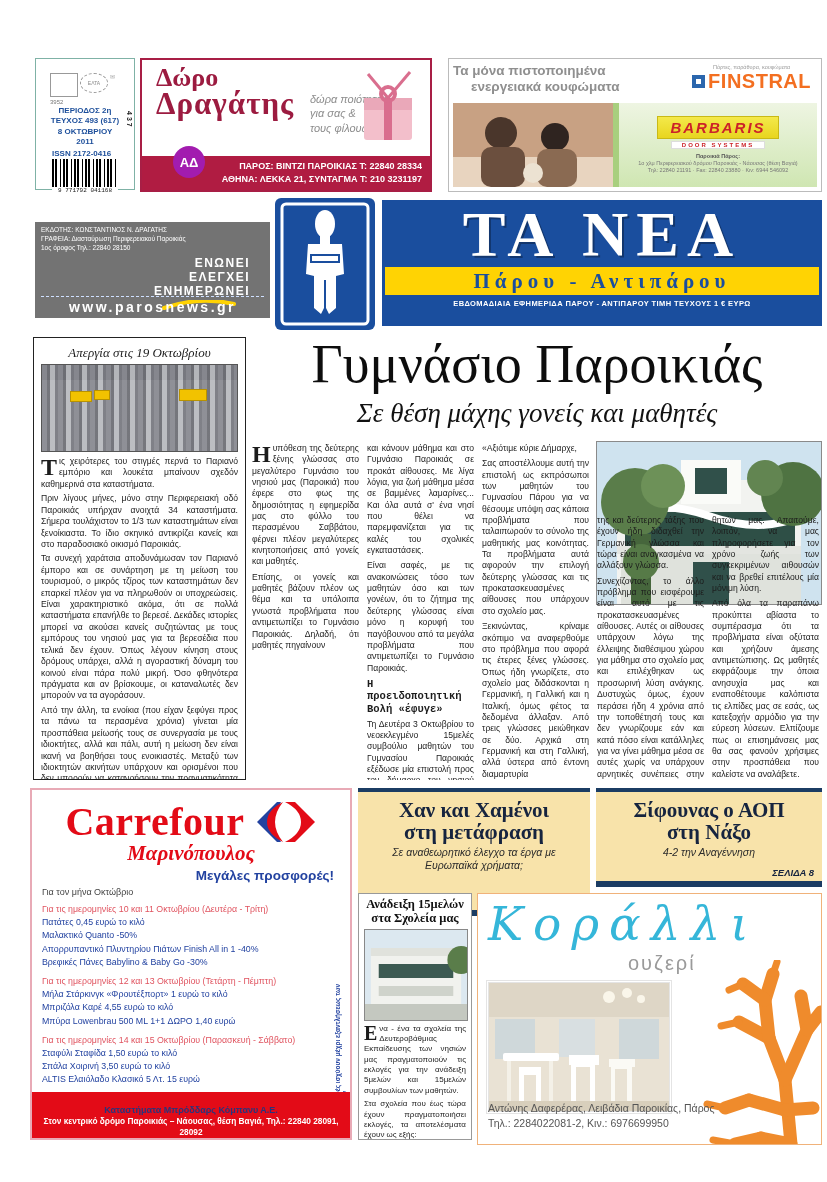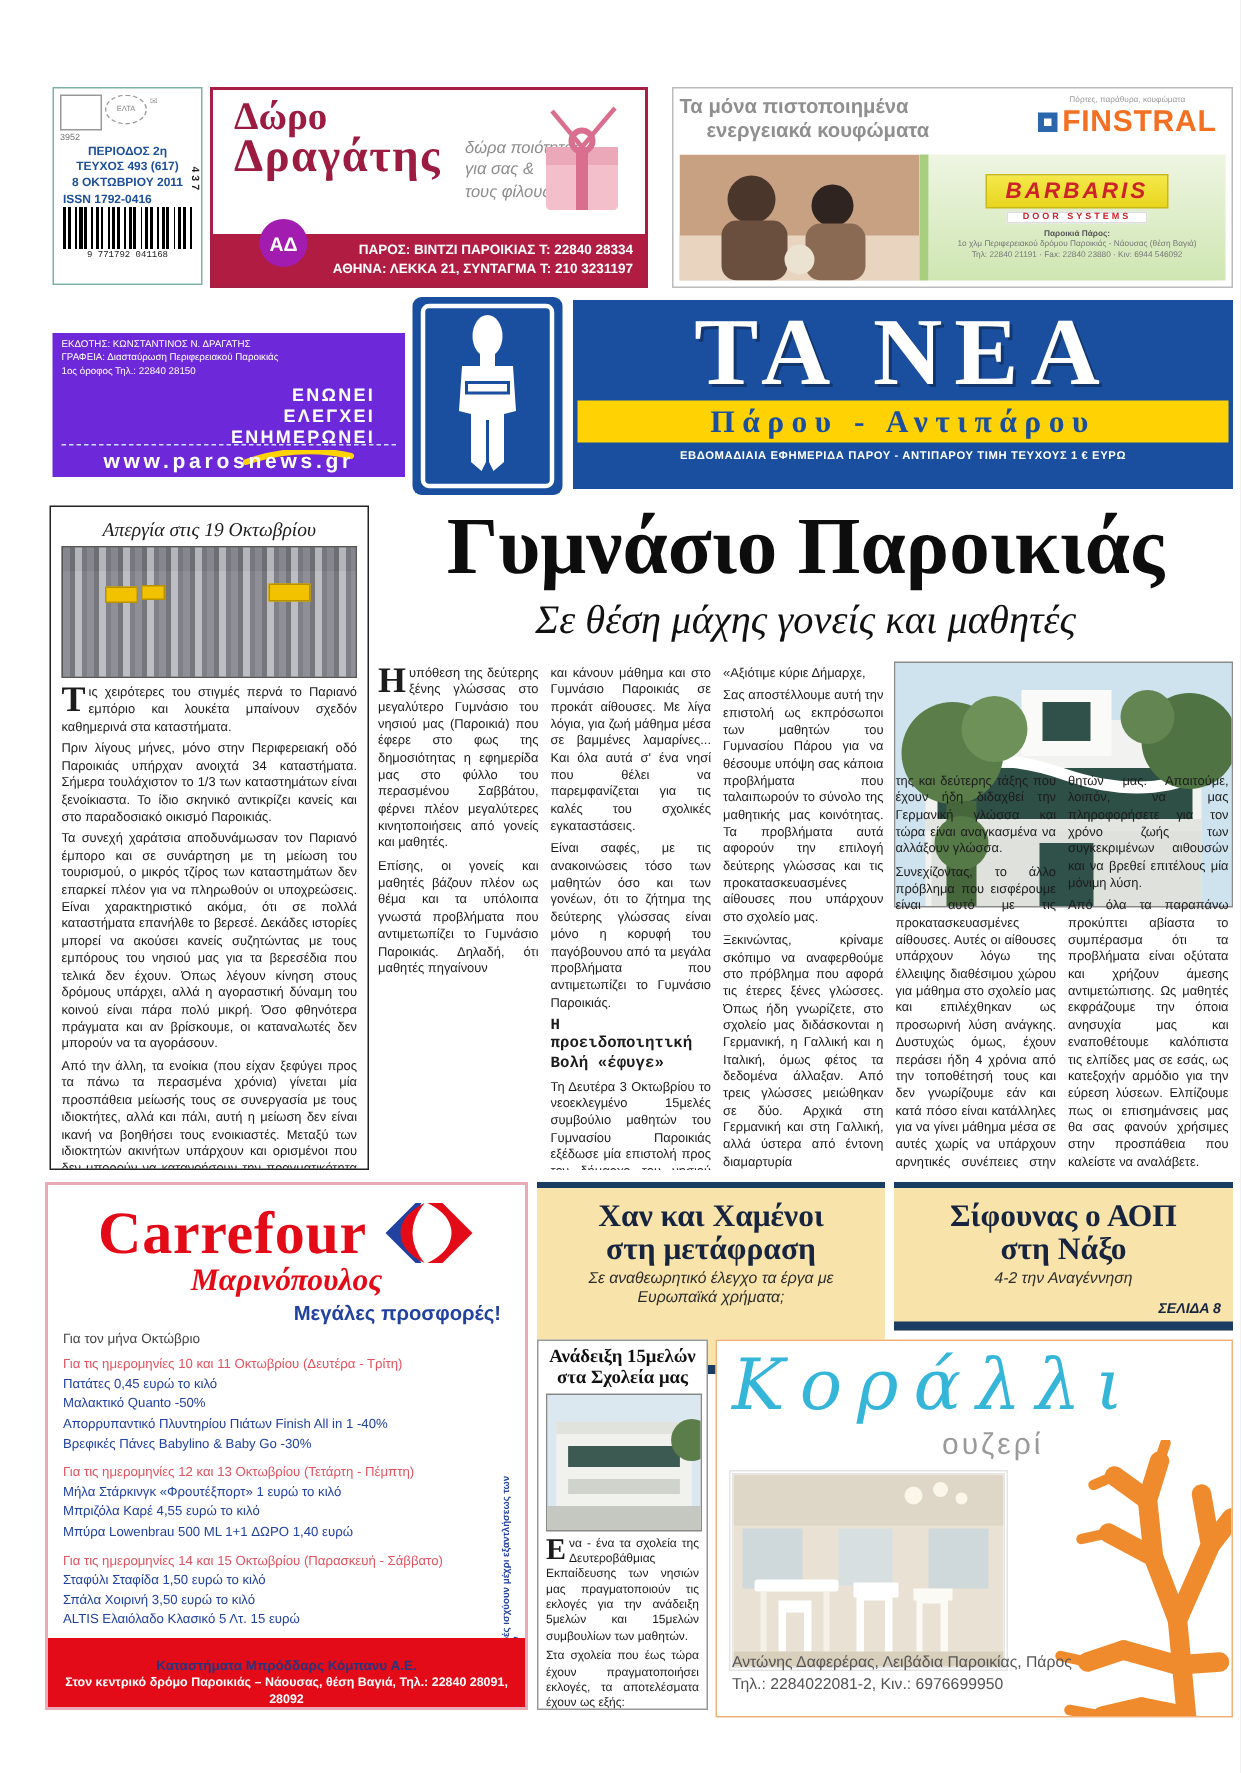--- a/index.html
+++ b/index.html
@@ -2,21 +2,21 @@
 <html><head>
 <meta charset="utf-8">
 <style>
   html,body{margin:0;padding:0;background:#e8e8e8;}
   #page{position:relative;width:827px;height:1182px;background:#fff;margin:0 auto;
         font-family:"Liberation Sans",sans-serif;overflow:hidden;color:#1c1c1c;}
   .abs{position:absolute;}
   .serif{font-family:"Liberation Serif","DejaVu Serif",serif;}
   .just{text-align:justify;}
   
-  .stampblock{border:1px solid #7fb2a6;padding:4px;box-sizing:border-box;}
+  .stampblock{border:1px solid #7fb2a6;padding:14px;box-sizing:border-box;}
   .stamprow{display:flex;align-items:flex-start;gap:2px;height:26px;}
   .frank{width:24px;height:20px;border:1px solid #999;font-size:4px;color:#888;padding:1px;line-height:1.1;}
   .oval{width:26px;height:18px;border:1px dashed #9a9a9a;border-radius:50%;font-size:5px;color:#8a8a8a;
         display:flex;align-items:center;justify-content:center;}
   .eltagoat{font-size:6px;color:#9a9a9a;}
   .stampnum{font-size:6px;color:#777;}
   .issue{color:#1d4f9b;font-weight:bold;font-size:8px;text-align:center;line-height:1.3;margin-top:1px;}
   .issn{color:#1d4f9b;font-weight:bold;font-size:8px;text-align:left;margin:1px 0 1px 2px;}
   .barcode{position:relative;height:34px;margin:1px 2px 0 2px;
     background:repeating-linear-gradient(90deg,#000 0 2px,#fff 2px 3px,#000 3px 5px,#fff 5px 8px,#000 8px 9px,#fff 9px 11px);}
@@ -44,21 +44,21 @@
   .fintxt{color:#f36f21;font-weight:800;font-size:20px;letter-spacing:.5px;}
   .finbottom{position:absolute;left:4px;right:4px;top:44px;bottom:4px;display:flex;}
   .greenpanel{flex:1;background:linear-gradient(180deg,#eef5e2,#cfe6b2);border-left:6px solid #a8cf7e;
     display:flex;flex-direction:column;align-items:center;justify-content:center;gap:2px;}
   .barbaris{background:linear-gradient(180deg,#f4e94a,#e8d51f);border:1px solid #c9b916;padding:2px 12px;
     color:#cc2229;font-weight:800;font-style:italic;font-size:15px;letter-spacing:2px;}
   .doorsys{background:#fff;border:1px solid #ddd;color:#cc2229;font-size:6px;font-weight:bold;letter-spacing:2px;padding:0 10px;}
   .dealerinfo{font-size:5.5px;color:#777;text-align:center;line-height:1.3;margin-top:2px;}
   .dealerinfo .b{font-weight:bold;color:#555;}
   
-  .mastleft{background:#6d28d9;color:#fff;padding:4px 6px;box-sizing:border-box;}
+  .mastleft{background:#737373;color:#fff;padding:4px 6px;box-sizing:border-box;}
   .publine{font-size:6.5px;line-height:1.35;}
   .slogan{margin:5px 14px 0 0;text-align:right;font-weight:bold;font-size:12px;letter-spacing:1.5px;line-height:1.15;}
   .swoosh{display:block;margin:1px 28px 0 auto;}
   .website{position:absolute;left:6px;right:6px;bottom:3px;border-top:1px dashed #cfe0ff;
     font-weight:bold;font-size:14px;letter-spacing:2.5px;text-align:center;padding-top:2px;}
   .mastright{background:#1a4e9e;box-sizing:border-box;padding-top:2px;}
   .tanea{color:#fff;font-weight:bold;font-size:64px;line-height:1.02;text-align:center;letter-spacing:8px;
     text-shadow:2px 2px 0 rgba(0,0,0,.3);}
   .yellowband{background:#ffd303;margin:0 3px;height:28px;display:flex;align-items:center;justify-content:center;}
   .yellowband span{color:#1a4e9e;font-weight:bold;font-size:21px;letter-spacing:5px;}
@@ -71,21 +71,21 @@
     background:linear-gradient(180deg,#5e5f66 0 18%,#9a9ba1 18% 100%),#9a9ba1;
     background-blend-mode:normal;}
   .shutters .bars{position:absolute;inset:0;
     background:repeating-linear-gradient(90deg,#8d8e95 0 5px,#6f7076 5px 8px,#c2c4c8 8px 13px,#7b7c83 13px 16px);opacity:.85;}
   .ysign{position:absolute;background:#f2c200;border:1px solid #b89200;}
   .lbody{font-size:8.6px;line-height:1.33;margin-top:4px;}
   .lbody p{margin:0 0 3px 0;}
   .dropcap{float:left;font-size:24px;line-height:.85;font-weight:bold;padding:1px 2px 0 0;font-family:"Liberation Serif",serif;}
   
   .mainart{overflow:hidden;}
-  .mainh1{font-size:54px;font-weight:bold;text-align:center;line-height:1;color:#0d0d0d;margin:0;}
+  .mainh1{font-size:54px;font-weight:normal;text-align:center;line-height:1;color:#0d0d0d;margin:0;}
   .mainh2{font-style:italic;font-size:27px;text-align:center;margin:7px 0 0 0;font-weight:normal;color:#111;}
   .cols{position:absolute;left:0;right:0;top:106px;bottom:0;display:flex;gap:8px;overflow:hidden;}
   .col{width:107px;font-size:8.6px;line-height:1.32;text-align:justify;overflow:hidden;}
   .col p{margin:0 0 4px 0;}
   .padcol{padding-top:72px;}
   .secthead{font-weight:bold;font-size:10.5px;line-height:1.2;margin:4px 0 3px 0;text-align:left;font-family:Liberation Mono, monospace;}
   .schoolphoto{position:absolute;right:0;top:104px;width:224px;height:162px;border:1px solid #8a8a8a;overflow:hidden;}
   
   .teaser{background:#f8e3aa;border-top:4px solid #1b3c63;border-bottom:6px solid #1b3c63;
     text-align:center;box-sizing:border-box;position:absolute;}
@@ -134,21 +134,21 @@
       <div class="frank"></div>
       <div class="oval">ΕΛΤΑ</div>
       <div class="eltagoat">✉</div>
     </div>
     <div class="stampnum">3952</div>
     <div class="issue">
       <div>ΠΕΡΙΟΔΟΣ 2η</div>
       <div>ΤΕΥΧΟΣ 493 (617)</div>
       <div>8 ΟΚΤΩΒΡΙΟΥ 2011</div>
     </div>
-    <div class="issn">ISSN 1792-0416</div>
+    <div class="issn">ISSN 2172-0416</div>
     <div class="barcode">
       <div class="bcnum">9 771792 041168</div>
     </div>
     <div class="sidedigits">437</div>
   </div>
 
   <div class="abs dragatis" style="left:140px;top:58px;width:292px;height:134px;">
     <div class="dragbrand serif">
       <div class="l1">Δώρο</div>
       <div class="l2">Δραγάτης</div>

